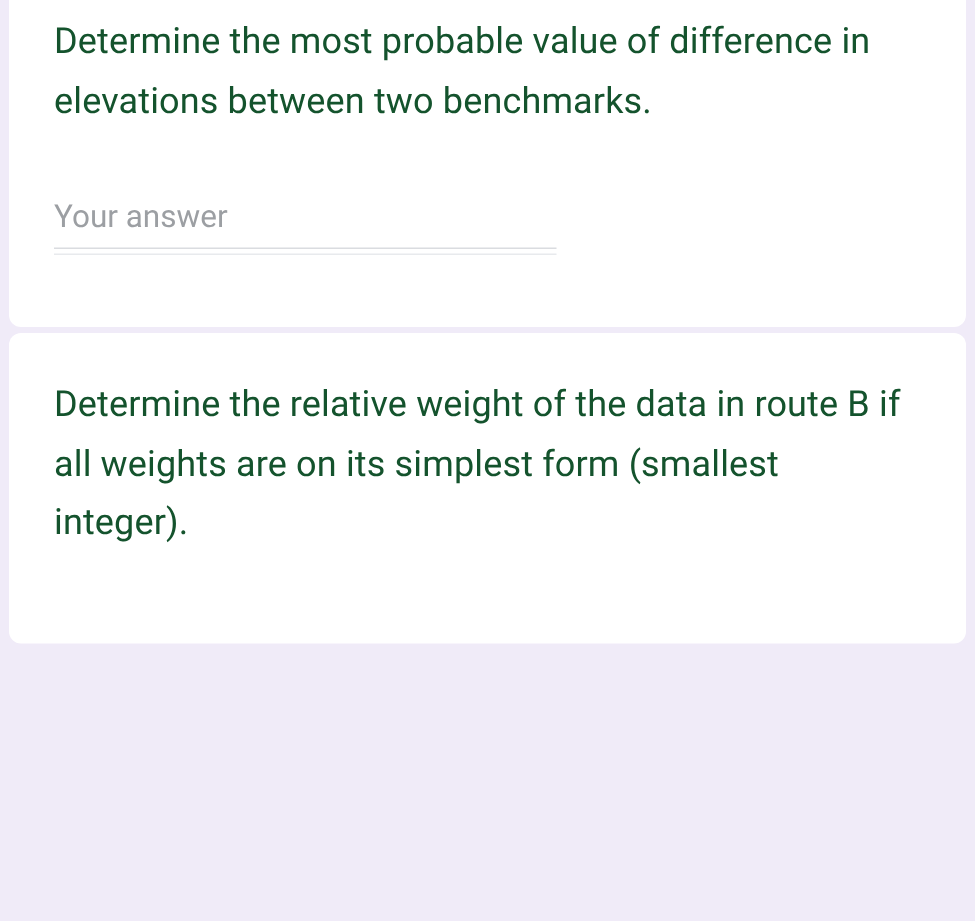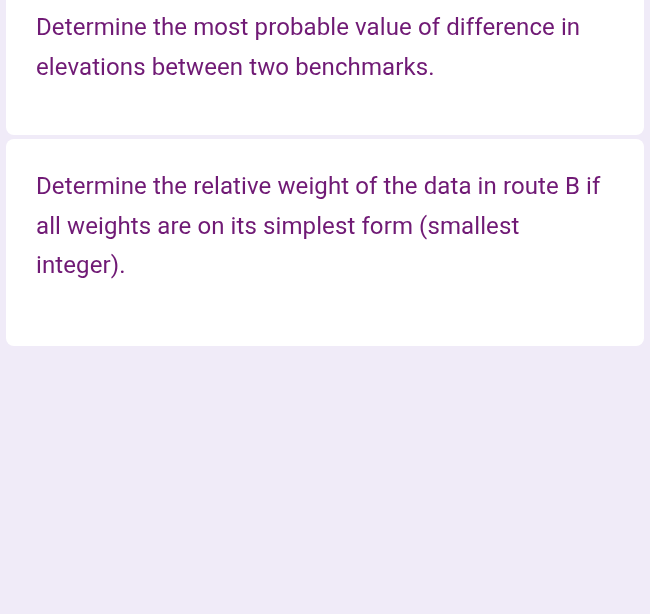--- a/index.html
+++ b/index.html
@@ -25,21 +25,21 @@
       padding-top: 18px;
       padding-bottom: 48px;
     }
     .card-bottom {
       margin-top: 4px;
       padding-bottom: 60px;
     }
     .question-text {
       font-size: 24px;
       line-height: 1.65;
-      color: #701a75;
+      color: #14532d;
       font-weight: 400;
       letter-spacing: 0.1px;
     }
     .answer-input-wrapper {
       margin-top: 42px;
       width: 58%;
     }
     .answer-input {
       width: 100%;
       border: none;
@@ -59,17 +59,21 @@
       height: 0;
       border-bottom: 1px solid #e8eaed;
       margin-top: 3px;
     }
   </style>
 </head>
 <body>
 
 <div class="card card-top">
   <div class="question-text">Determine the most probable value of difference in elevations between two benchmarks.</div>
+  <div class="answer-input-wrapper">
+    <input type="text" class="answer-input" placeholder="Your answer" style="">
+    <div class="answer-line-extra"></div>
+  </div>
 </div>
 
 <div class="card card-bottom">
   <div class="question-text">Determine the relative weight of the data in route B if all weights are on its simplest form (smallest integer).</div>
 </div>
 
 </body></html>

